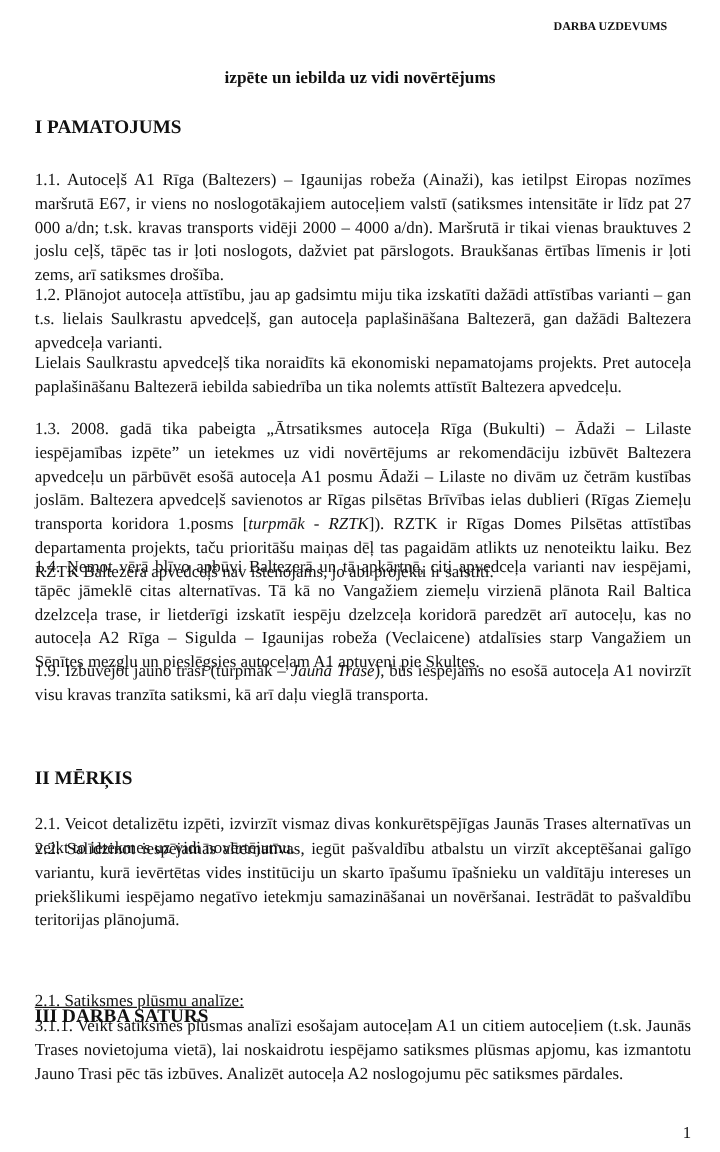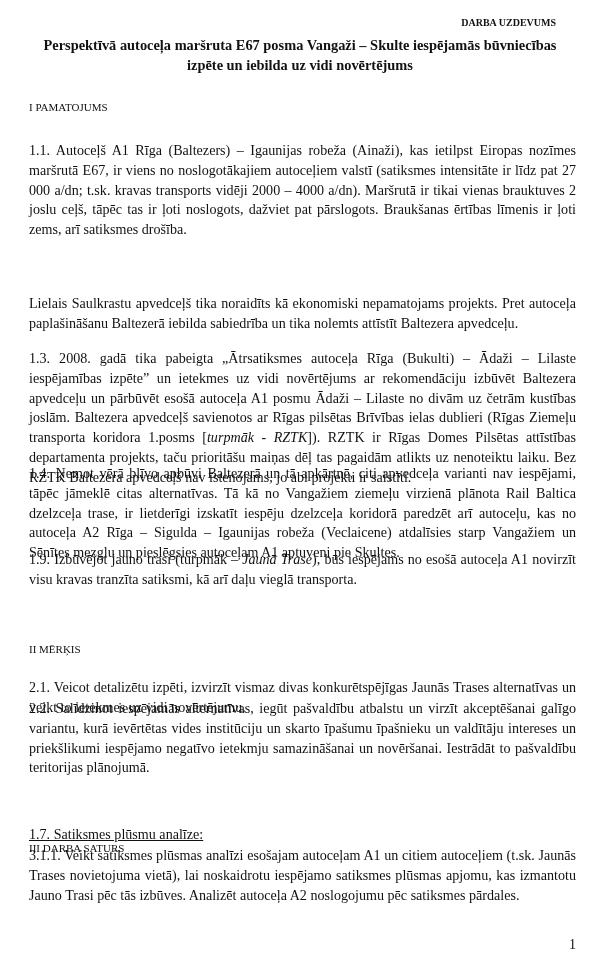--- a/index.html
+++ b/index.html
@@ -11,52 +11,53 @@
   .page { position: absolute; left: 0; top: 0; width: 600px; height: 960px; }
   .title {
     position: absolute; left: 0; width: 556px; text-align: right;
     font-weight: bold; font-size: 10px; top: 14px; line-height: 18px;
   }
   .subtitle {
     position: absolute; left: 30px; width: 540px; text-align: center;
     font-weight: bold; font-size: 14.4px; top: 35px; line-height: 20px;
   }
   .h {
-    position: absolute; left: 29px; font-weight: normal; font-size: 11px;
+    position: absolute; left: 29px; font-weight: bold; font-size: 16px;
     line-height: 18px; margin: 0;
   }
   .p {
     position: absolute; left: 29px; width: 547px; font-size: 14.1px;
     line-height: 19.8px; text-align: justify; margin: 0;
     text-align-last: left;
   }
   .u { text-decoration: underline; }
   .pagenum { position: absolute; left: 560px; top: 937px; width: 16px; text-align: right; font-size: 14px; line-height: 16px; }
 </style>
 </head>
 <body>
 
 <div class="page">
 
   <div class="title">DARBA UZDEVUMS</div>
   <div class="subtitle">
-    <span>Perspektīvā autoceļa maršruta E67 posma Vangaži – Skulte iespējamās būvniecības</span><br>
+    <br>
     <span>izpēte un iebilda uz vidi novērtējums</span>
   </div>
 
   <div class="h" style="top:98px">I PAMATOJUMS</div>
 
   <p class="p" style="top:141px">1.1. Autoceļš A1 Rīga (Baltezers) – Igaunijas robeža (Ainaži), kas ietilpst Eiropas nozīmes maršrutā E67, ir viens no noslogotākajiem autoceļiem valstī (satiksmes intensitāte ir līdz pat 27 000 a/dn; t.sk. kravas transports vidēji 2000 – 4000 a/dn). Maršrutā ir tikai vienas brauktuves 2 joslu ceļš, tāpēc tas ir ļoti noslogots, dažviet pat pārslogots. Braukšanas ērtības līmenis ir ļoti zems, arī satiksmes drošība.</p>
+  <p class="p" style="top:237px">1.2. Plānojot autoceļa attīstību, jau ap gadsimtu miju tika izskatīti dažādi attīstības varianti – gan t.s. lielais Saulkrastu apvedceļš, gan autoceļa paplašināšana Baltezerā, gan dažādi Baltezera apvedceļa varianti.</p>
   <p class="p" style="top:294px">Lielais Saulkrastu apvedceļš tika noraidīts kā ekonomiski nepamatojams projekts. Pret autoceļa paplašināšanu Baltezerā iebilda sabiedrība un tika nolemts attīstīt Baltezera apvedceļu.</p>
   <p class="p" style="top:349px"><span>1.3. 2008. gadā tika pabeigta „Ātrsatiksmes autoceļa Rīga (Bukulti) – Ādaži – Lilaste iespējamības izpēte” un ietekmes uz vidi novērtējums ar rekomendāciju izbūvēt Baltezera apvedceļu un pārbūvēt esošā autoceļa A1 posmu Ādaži – Lilaste no divām uz četrām kustības joslām. Baltezera apvedceļš savienotos ar Rīgas pilsētas Brīvības ielas dublieri (Rīgas Ziemeļu transporta koridora 1.posms [</span><i>turpmāk - RZTK</i><span>]). RZTK ir Rīgas Domes Pilsētas attīstības departamenta projekts, taču prioritāšu maiņas dēļ tas pagaidām atlikts uz nenoteiktu laiku. Bez RZTK Baltezera apvedceļš nav īstenojams, jo abi projekti ir saistīti.</span></p>
   <p class="p" style="top:464px">1.4. Ņemot vērā blīvo apbūvi Baltezerā un tā apkārtnē, citi apvedceļa varianti nav iespējami, tāpēc jāmeklē citas alternatīvas. Tā kā no Vangažiem ziemeļu virzienā plānota Rail Baltica dzelzceļa trase, ir lietderīgi izskatīt iespēju dzelzceļa koridorā paredzēt arī autoceļu, kas no autoceļa A2 Rīga – Sigulda – Igaunijas robeža (Veclaicene) atdalīsies starp Vangažiem un Sēnītes mezglu un pieslēgsies autoceļam A1 aptuveni pie Skultes.</p>
   <p class="p" style="top:550px"><span>1.9. Izbūvējot jauno trasi (turpmāk – </span><i>Jaunā Trase</i><span>), būs iespējams no esošā autoceļa A1 novirzīt visu kravas tranzīta satiksmi, kā arī daļu vieglā transporta.</span></p>
 
   <div class="h" style="top:640px">II MĒRĶIS</div>
   <p class="p" style="top:678px">2.1. Veicot detalizētu izpēti, izvirzīt vismaz divas konkurētspējīgas Jaunās Trases alternatīvas un veikt to ietekmes uz vidi novērtējumu.</p>
   <p class="p" style="top:699px">2.2. Salīdzinot iespējamās alternatīvas, iegūt pašvaldību atbalstu un virzīt akceptēšanai galīgo variantu, kurā ievērtētas vides institūciju un skarto īpašumu īpašnieku un valdītāju intereses un priekšlikumi iespējamo negatīvo ietekmju samazināšanai un novēršanai. Iestrādāt to pašvaldību teritorijas plānojumā.</p>
 
   <div class="h" style="top:839px">III DARBA SATURS</div>
-  <p class="p u" style="top:825px; width:auto">1.7. Satiksmes plūsmu analīze:</p>
+  <p class="p u" style="top:825px; width:auto">2.1. Satiksmes plūsmu analīze:</p>
   <p class="p" style="top:846px">3.1.1. Veikt satiksmes plūsmas analīzi esošajam autoceļam A1 un citiem autoceļiem (t.sk. Jaunās Trases novietojuma vietā), lai noskaidrotu iespējamo satiksmes plūsmas apjomu, kas izmantotu Jauno Trasi pēc tās izbūves. Analizēt autoceļa A2 noslogojumu pēc satiksmes pārdales.</p>
 
   <div class="pagenum">1</div>
 </div>
 
 </body></html>

